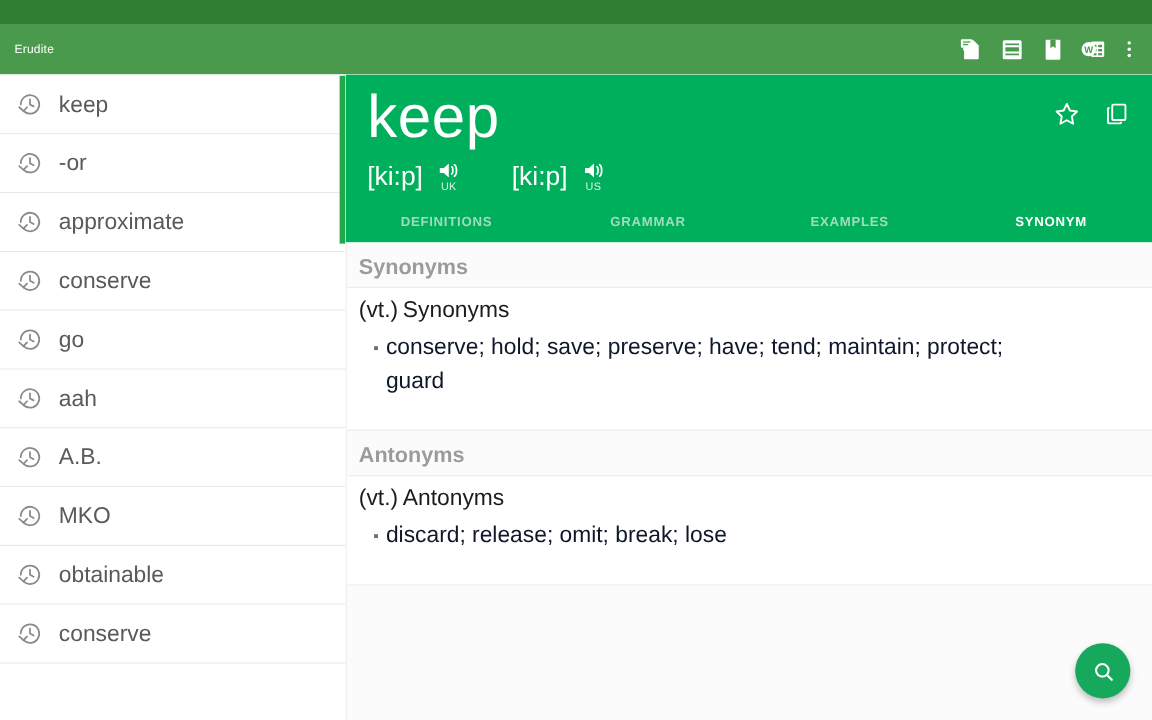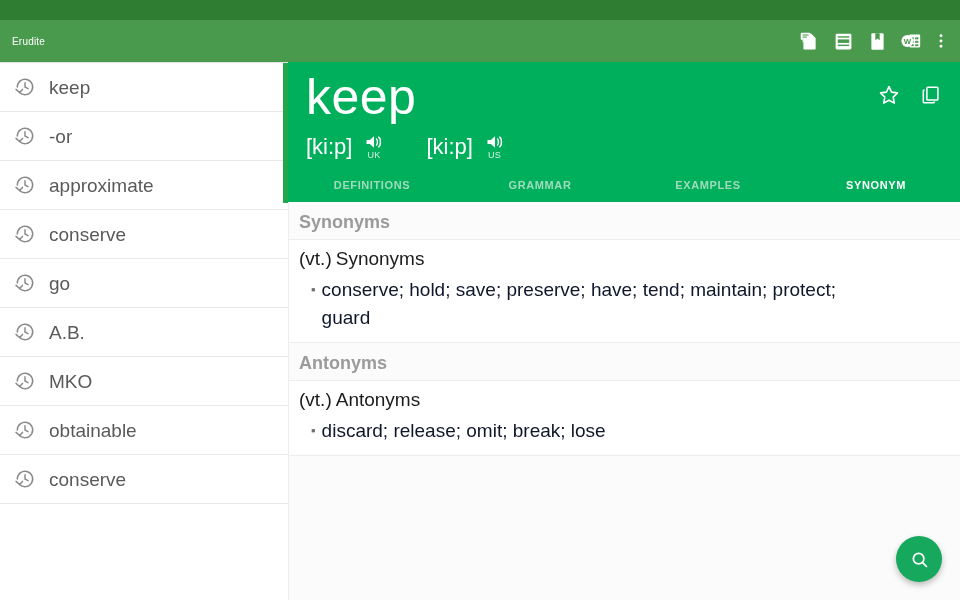--- a/index.html
+++ b/index.html
@@ -193,21 +193,21 @@
   .sec-heading {
     font-size: 18px;
     font-weight: bold;
     color: #9b9b9b;
     padding: 10px 0 6px 10px;
   }
   .sec-block {
     background: #ffffff;
     border-top: 1px solid #ededed;
     border-bottom: 1px solid #ededed;
-    padding: 6px 10px 10px 10px;
+    padding: 6px 10px 26px 10px;
   }
   .pos-line {
     display: flex;
     font-size: 19px;
     color: #1c1c1c;
     line-height: 26px;
   }
   .pos-tag { margin-right: 4px; }
   .bullet-line {
     display: flex;
@@ -343,20 +343,28 @@
             <polyline points="12,7.4 12,12 15.3,13.8"></polyline>
           </svg>
           <span class="hist-label">go</span>
         </div>
         <div class="hist-item">
           <svg class="hist-icon" viewBox="0 0 24 24" fill="none" stroke="#8a8a8a" stroke-width="1.6" stroke-linecap="round">
             <path d="M3.6 12a8.4 8.4 0 1 1 2.5 6"></path>
             <polyline points="2.2,14.6 6.1,18 9.3,14.6"></polyline>
             <polyline points="12,7.4 12,12 15.3,13.8"></polyline>
           </svg>
+          <span class="hist-label">aah</span>
+        </div>
+        <div class="hist-item">
+          <svg class="hist-icon" viewBox="0 0 24 24" fill="none" stroke="#8a8a8a" stroke-width="1.6" stroke-linecap="round">
+            <path d="M3.6 12a8.4 8.4 0 1 1 2.5 6"></path>
+            <polyline points="2.2,14.6 6.1,18 9.3,14.6"></polyline>
+            <polyline points="12,7.4 12,12 15.3,13.8"></polyline>
+          </svg>
           <span class="hist-label">A.B.</span>
         </div>
         <div class="hist-item">
           <svg class="hist-icon" viewBox="0 0 24 24" fill="none" stroke="#8a8a8a" stroke-width="1.6" stroke-linecap="round">
             <path d="M3.6 12a8.4 8.4 0 1 1 2.5 6"></path>
             <polyline points="2.2,14.6 6.1,18 9.3,14.6"></polyline>
             <polyline points="12,7.4 12,12 15.3,13.8"></polyline>
           </svg>
           <span class="hist-label">MKO</span>
         </div>

